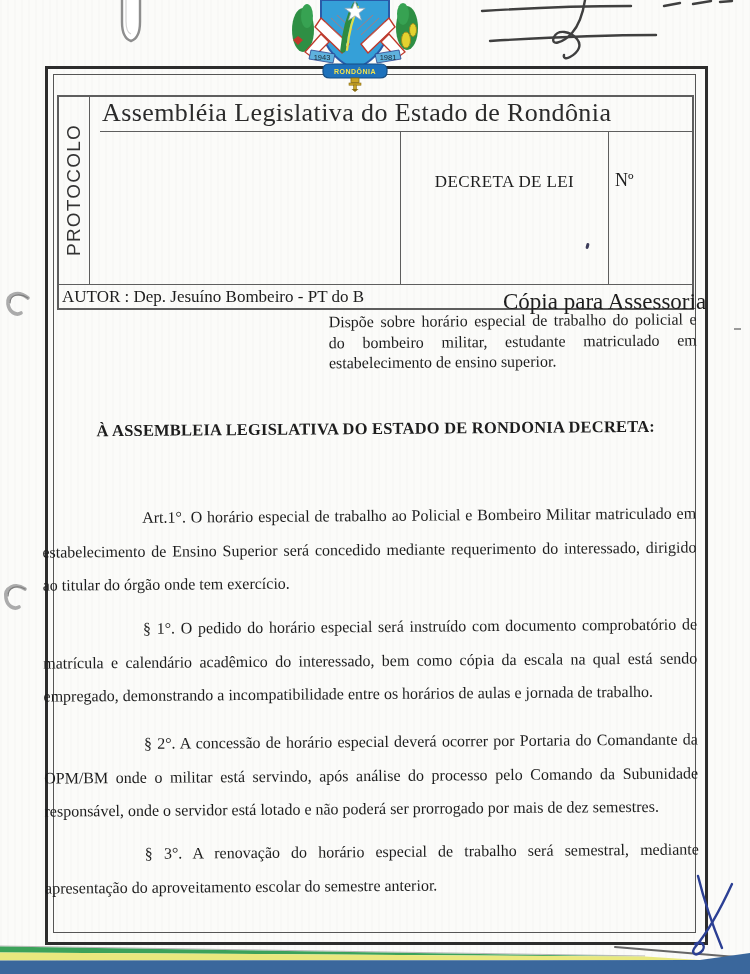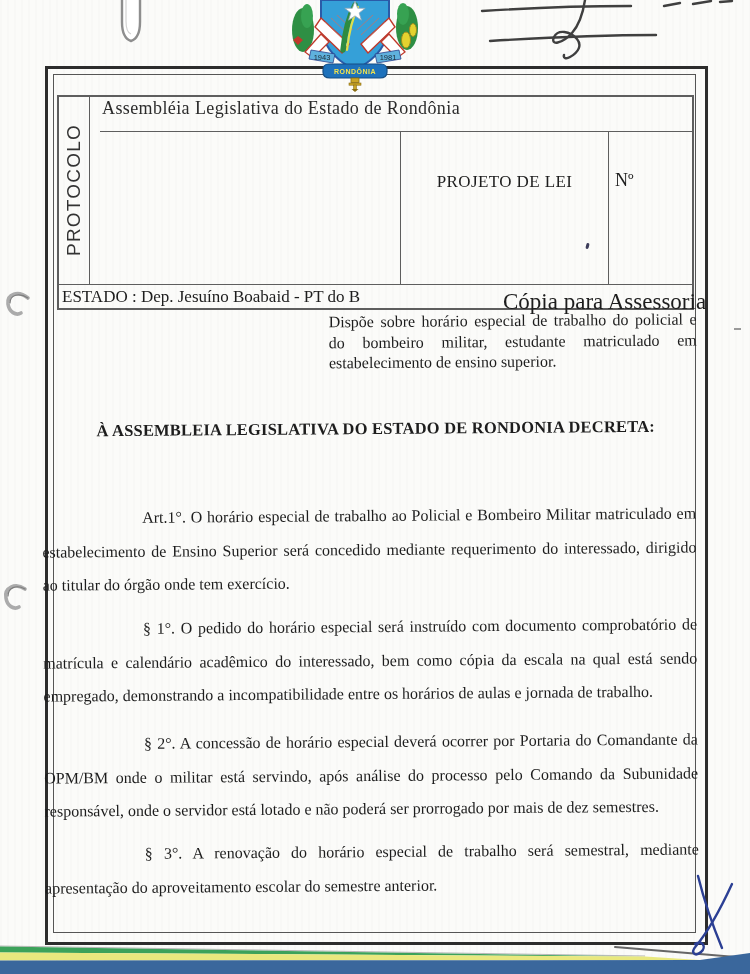--- a/index.html
+++ b/index.html
@@ -10,21 +10,21 @@
     background-image:repeating-linear-gradient(90deg, rgba(60,60,60,0.015) 0 2px, transparent 2px 7px);
     font-family:"Liberation Serif", serif;color:#1d1d1d;
   }
   .abs{position:absolute;}
   
   .border-outer{left:45px;top:66px;width:657px;height:873px;border:3px solid #2c2c2c;z-index:1;}
   .border-inner{left:53px;top:74px;width:641px;height:857px;border:1px solid #555;z-index:1;}
   
   .ln{background:#5e5e5e;z-index:2;}
   
-  .title{left:102px;top:98px;width:592px;font-size:18px;letter-spacing:.4px;color:#2b2b2b;z-index:3;white-space:nowrap;}
+  .title{left:102px;top:98px;width:592px;font-size:26px;letter-spacing:.4px;color:#2b2b2b;z-index:3;white-space:nowrap;}
   .protocolo-box{left:57px;top:95px;width:33px;height:190px;display:flex;align-items:center;justify-content:center;z-index:3;}
   .protocolo-box span{transform:rotate(-90deg);font-family:"Liberation Sans",sans-serif;font-size:19px;letter-spacing:1.2px;color:#333;white-space:nowrap;}
   .projeto{left:401px;top:172px;width:207px;text-align:center;font-size:17px;letter-spacing:.4px;z-index:3;}
   .numero{left:615px;top:170px;font-size:18px;z-index:3;}
   .autor{left:62px;top:287px;font-size:17px;z-index:3;white-space:nowrap;}
   .copia{left:503px;top:289px;font-size:23px;z-index:3;white-space:nowrap;}
   .ink-dot{left:586px;top:243px;width:3px;height:6px;background:#3c3c5a;border-radius:2px;transform:rotate(14deg);z-index:3;}
   .speck{left:734px;top:328px;width:7px;height:2px;background:#9a9a9a;z-index:2;}
   
   .content{left:0;top:0;width:750px;height:974px;transform:rotate(-0.45deg);transform-origin:375px 500px;z-index:4;}
@@ -56,23 +56,23 @@
   <div class="abs ln" style="left:400px;top:131px;width:1px;height:154px;"></div>
   <div class="abs ln" style="left:608px;top:131px;width:1px;height:154px;"></div>
   <div class="abs ln" style="left:692px;top:95px;width:2px;height:215px;"></div>
   <div class="abs ln" style="left:57px;top:284px;width:636px;height:1px;"></div>
   <div class="abs ln" style="left:57px;top:308px;width:636px;height:2px;"></div>
 
   <div class="abs title">Assembléia Legislativa do Estado de Rondônia</div>
   <div class="abs protocolo-box">
     <span>PROTOCOLO</span>
   </div>
-  <div class="abs projeto">PROJETO DE LEI</div>
+  <div class="abs projeto">DECRETA DE LEI</div>
   <div class="abs numero">Nº</div>
-  <div class="abs autor">ESTADO : Dep. Jesuíno Boabaid - PT do B</div>
+  <div class="abs autor">AUTOR : Dep. Jesuíno Bombeiro - PT do B</div>
   <div class="abs copia">Cópia para Assessoria</div>
   <div class="abs ink-dot"></div>
   <div class="abs speck"></div>
 
   <div class="abs content">
     <div class="abs ementa">Dispõe sobre horário especial  de trabalho do policial e do bombeiro militar, estudante matriculado em estabelecimento de ensino superior.</div>
     <div class="abs preamble">À ASSEMBLEIA LEGISLATIVA DO ESTADO DE RONDONIA DECRETA:</div>
     <p class="abs article a0">Art.1°. O horário especial de trabalho ao Policial e Bombeiro Militar matriculado em estabelecimento de Ensino Superior será concedido mediante requerimento do interessado, dirigido ao titular do órgão onde tem exercício.</p>
     <p class="abs article a1">§ 1°. O pedido do horário especial será instruído com documento comprobatório de matrícula e calendário acadêmico do interessado, bem como cópia da escala na qual está sendo empregado, demonstrando a incompatibilidade entre os horários de aulas e jornada de trabalho.</p>
     <p class="abs article a2">§ 2°. A concessão de horário especial deverá ocorrer por Portaria do Comandante da OPM/BM onde o militar está servindo, após análise do processo pelo Comando da Subunidade responsável, onde o servidor está lotado e não poderá ser prorrogado por mais de dez semestres.</p>

